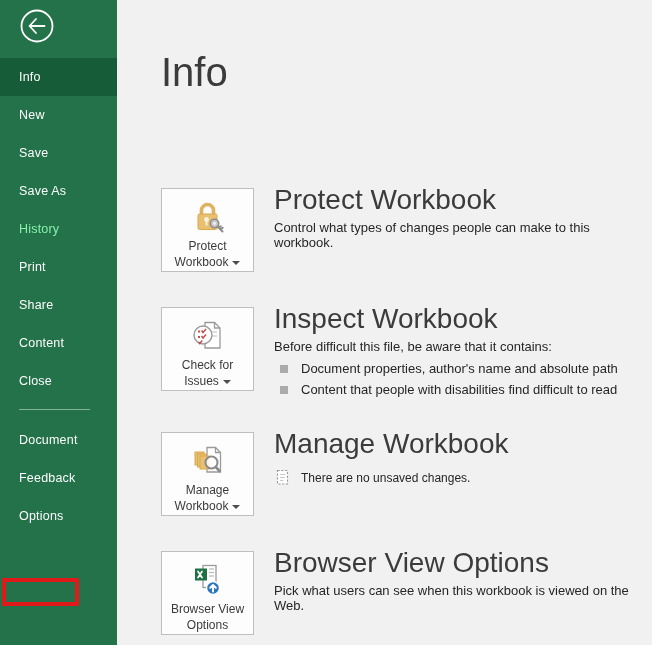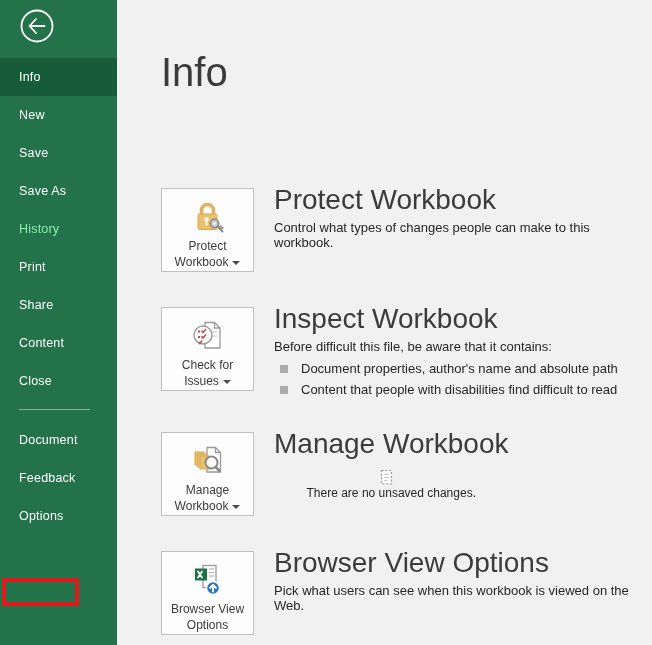--- a/index.html
+++ b/index.html
@@ -114,21 +114,21 @@
   }
   .bullet-square {
     width: 8px; height: 8px;
     background: #ababab;
     margin: 0 13px 0 6px;
     flex: 0 0 8px;
   }
   .status-row {
     display: flex; align-items: center;
     margin-top: 13px;
-    font-size: 12px; color: #262626; flex-direction: column;
+    font-size: 12px; color: #262626;
   }
   .status-row .status-icon { margin-right: 10px; display: flex; }
 </style>
 </head>
 <body>
 
 <div class="app">
 
   <aside class="sidebar">
     <div class="back-btn">

